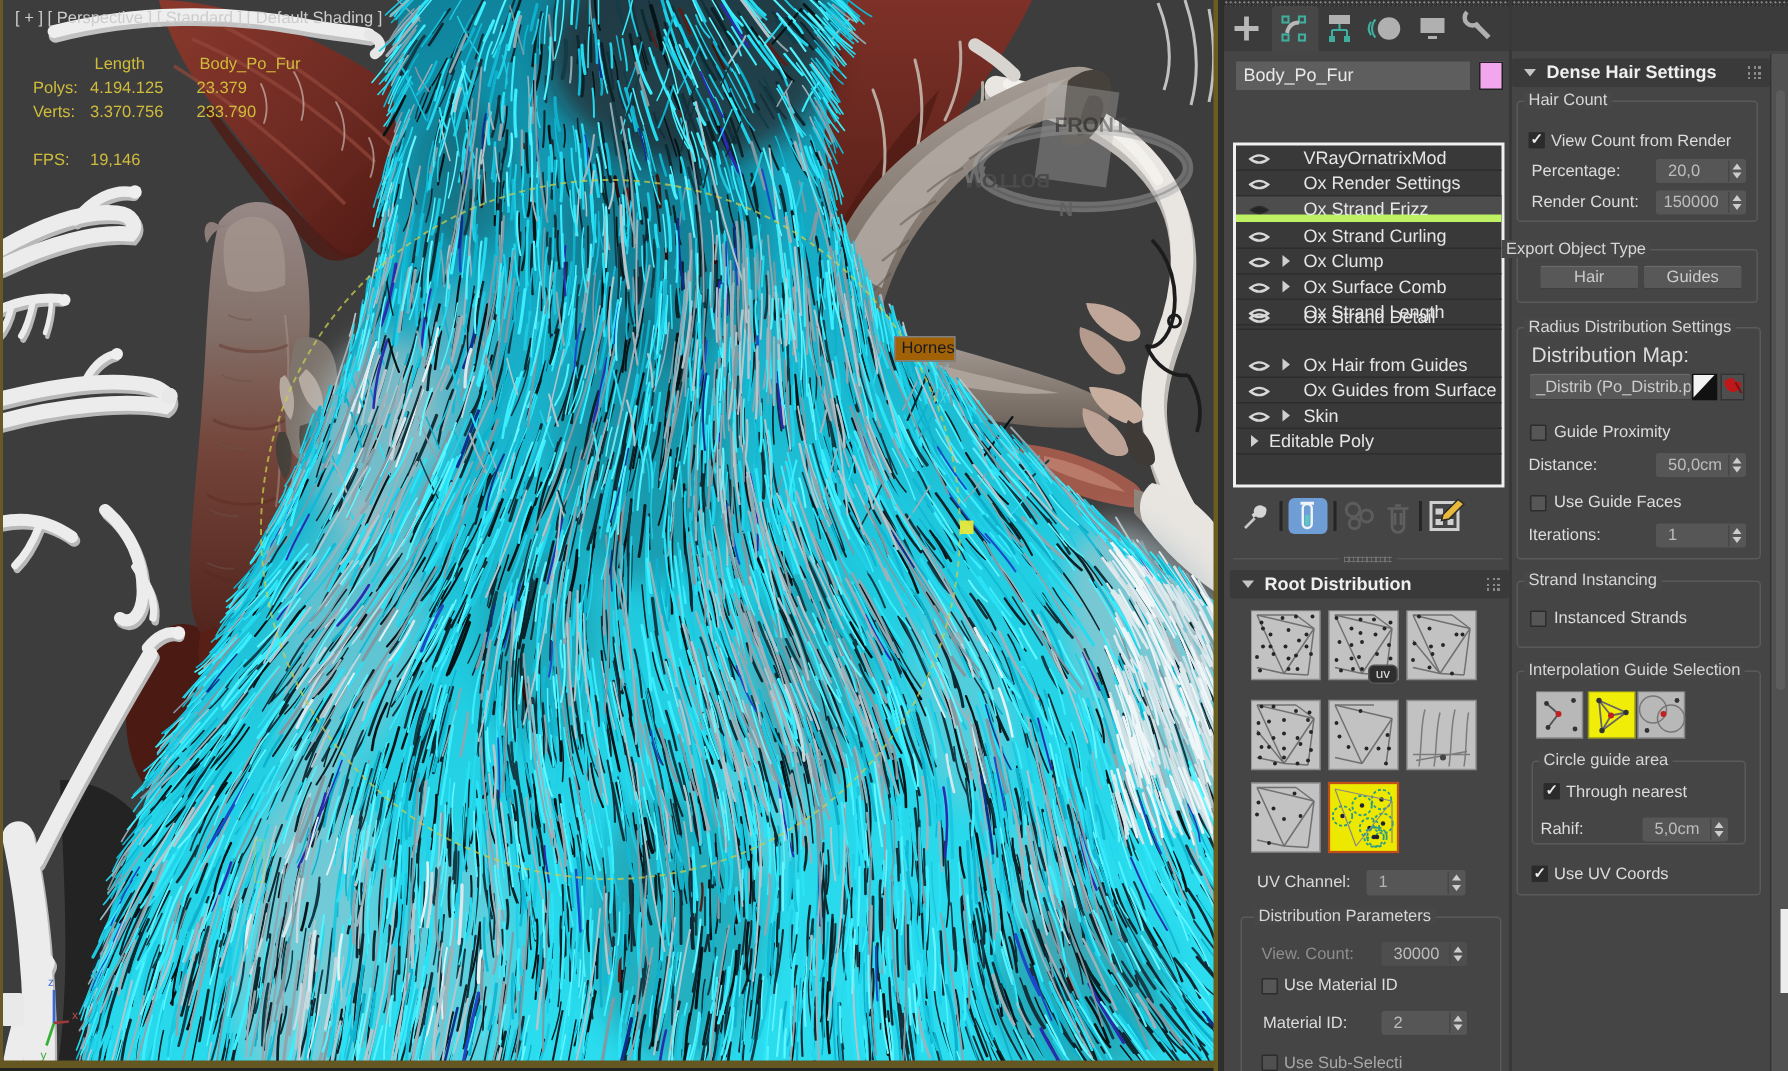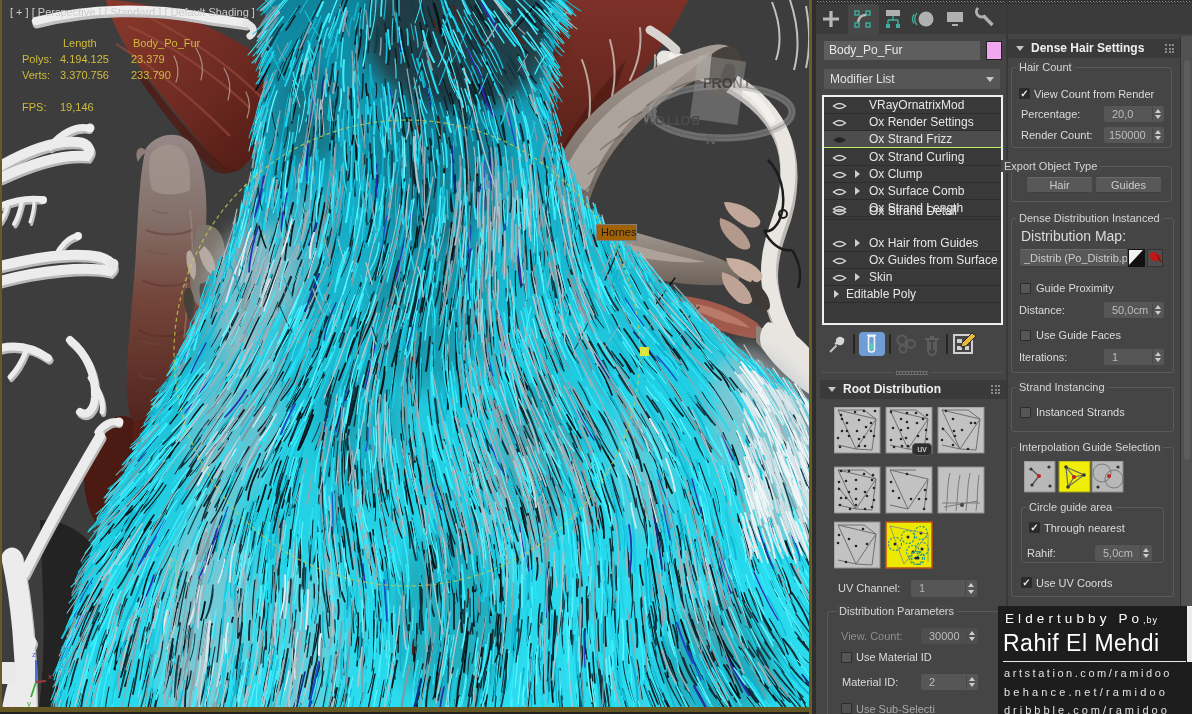--- a/index.html
+++ b/index.html
@@ -429,35 +429,34 @@
         <rect x="7" y="8" width="16" height="10" fill="#b0b0b0"></rect>
         <rect x="12" y="20" width="6" height="2" fill="#b0b0b0"></rect>
       </g>
       <g transform="translate(155,0)">
         <path d="M21.5,21 L12.5,12" stroke="#b0b0b0" stroke-width="3.4"></path>
         <path d="M7,4 A5.2,5.2 0 1 0 14.5,11.5" fill="none" stroke="#b0b0b0" stroke-width="3"></path>
       </g>
     </svg>
     <div class="abs" style="left:824px;top:41px;width:156px;height:19px;background:#5e5e5e;color:#e8e8e8;font-size:12px;line-height:19px;padding-left:5px;">Body_Po_Fur</div>
     <div class="abs" style="left:986px;top:41px;width:16px;height:19px;background:#f2a6ee;border:1px solid #222;"></div>
-    <div class="abs" style="left:824px;top:69px;width:176px;height:20px;background:#565656;border-radius:2px;color:#e2e2e2;font-size:12px;line-height:20px;padding-left:6px;">Modifier List<span style="position:absolute;right:6px;top:8px;border-left:4px solid transparent;border-right:4px solid transparent;border-top:5px solid #c8c8c8;"></span></div>
     <div class="abs" style="left:822px;top:95px;width:181px;height:230px;background:#393939;border:2px solid #f0f0f0;"></div>
     <div class="row" style="left:824px;top:97px;width:177px;border-bottom:1px solid #2d2d2d;">
       <svg class="eye" width="15" height="10" viewBox="0 0 15 10">
         <path d="M1.5,5 Q7.5,0.2 13.5,5 Q7.5,9.8 1.5,5 Z" fill="none" stroke="#d8d8d8" stroke-width="1.5"></path>
       </svg>
       <span style="position:absolute;left:45px;">VRayOrnatrixMod</span>
     </div>
     <div class="row" style="left:824px;top:114px;width:177px;border-bottom:1px solid #2d2d2d;">
       <svg class="eye" width="15" height="10" viewBox="0 0 15 10">
         <path d="M1.5,5 Q7.5,0.2 13.5,5 Q7.5,9.8 1.5,5 Z" fill="none" stroke="#d8d8d8" stroke-width="1.5"></path>
       </svg>
       <span style="position:absolute;left:45px;">Ox Render Settings</span>
     </div>
-    <div class="row" style="left:824px;top:131px;width:177px;background:#4d4d4d;border-bottom:1px solid #bef264;">
+    <div class="row" style="left:824px;top:131px;width:177px;background:#4d4d4d;border-bottom:5px solid #bef264;">
       <svg class="eye" width="15" height="10" viewBox="0 0 15 10">
         <path d="M1.5,5 Q7.5,0.2 13.5,5 Q7.5,9.8 1.5,5 Z" fill="#242424" stroke="#2e2e2e" stroke-width="1"></path>
       </svg>
       <span style="position:absolute;left:45px;">Ox Strand Frizz</span>
     </div>
     <div class="row" style="left:824px;top:149px;width:177px;border-bottom:1px solid #2d2d2d;">
       <svg class="eye" width="15" height="10" viewBox="0 0 15 10">
         <path d="M1.5,5 Q7.5,0.2 13.5,5 Q7.5,9.8 1.5,5 Z" fill="none" stroke="#d8d8d8" stroke-width="1.5"></path>
       </svg>
       <span style="position:absolute;left:45px;">Ox Strand Curling</span>
@@ -753,21 +752,21 @@
     <div class="abs" style="left:1034px;top:88px;font-size:11px;color:#dcdcdc;">View Count from Render</div>
     <div class="abs" style="left:1021px;top:108px;font-size:11px;color:#dcdcdc;">Percentage:</div>
     <div class="spin" style="left:1104px;top:106px;width:60px;height:16px;line-height:16px;">20,0<span class="ar"></span></div>
     <div class="abs" style="left:1021px;top:129px;font-size:11px;color:#dcdcdc;">Render Count:</div>
     <div class="spin" style="left:1104px;top:127px;width:60px;height:16px;line-height:16px;padding-left:5px;">150000<span class="ar"></span></div>
     <div class="grpbox" style="left:1011px;top:166px;width:161px;height:36px;"></div>
     <div class="grplbl" style="left:968px;top:160px;margin-left:33px;">Export Object Type</div>
     <div class="btn" style="left:1027px;top:177px;width:65px;height:16px;line-height:15px;">Hair</div>
     <div class="btn" style="left:1096px;top:177px;width:65px;height:16px;line-height:15px;">Guides</div>
     <div class="grpbox" style="left:1011px;top:218px;width:163px;height:155px;"></div>
-    <div class="grplbl" style="left:1016px;top:212px;">Dense Distribution Instanced</div>
+    <div class="grplbl" style="left:1016px;top:212px;">Radius Distribution Settings</div>
     <div class="abs" style="left:1021px;top:228px;font-size:14px;color:#dcdcdc;">Distribution Map:</div>
     <div class="btn" style="left:1020px;top:249px;width:107px;height:18px;line-height:17px;text-align:left;padding-left:4px;overflow:hidden;white-space:nowrap;">_Distrib (Po_Distrib.pr</div>
     <svg class="abs" style="left:1128px;top:249px" width="17" height="18">
       <rect width="17" height="18" fill="#111"></rect>
       <path d="M1,1 H15 L1,16 Z" fill="#f2f2f2"></path>
     </svg>
     <div class="abs" style="left:1147px;top:249px;width:16px;height:18px;background:#4e4e4e;border:1px solid #333;"></div>
     <svg class="abs" style="left:1148px;top:250px" width="15" height="15" viewBox="0 0 15 15">
       <path d="M3,3 C6,1 9,2 9,5 C12,3 14,6 12,9 C9,12 5,12 3,9 C1,6 1,4 3,3 Z" fill="#c01818"></path>
       <path d="M9,5 L13,12" stroke="#801010" stroke-width="1.5"></path>
@@ -817,21 +816,13 @@
     <div class="grplbl" style="left:1026px;top:501px;">Circle guide area</div>
     <div class="ck on" style="left:1029px;top:522px;">✓</div>
     <div class="abs" style="left:1044px;top:522px;font-size:11px;color:#dcdcdc;">Through nearest</div>
     <div class="abs" style="left:1027px;top:547px;font-size:11px;color:#dcdcdc;">Rahif:</div>
     <div class="spin" style="left:1095px;top:545px;width:57px;height:16px;line-height:16px;">5,0cm<span class="ar"></span></div>
     <div class="ck on" style="left:1021px;top:577px;">✓</div>
     <div class="abs" style="left:1036px;top:577px;font-size:11px;color:#dcdcdc;">Use UV Coords</div>
     <div class="abs" style="left:1180px;top:36px;width:1px;height:678px;background:#333;"></div>
     <div class="abs" style="left:1181px;top:36px;width:11px;height:678px;background:#515151;"></div>
     <div class="abs" style="left:1184px;top:60px;width:6px;height:400px;background:#5d5d5d;border-radius:3px;"></div>
-    <div class="abs" style="left:998px;top:606px;width:194px;height:108px;background:#1d1d1d;color:#fff;overflow:hidden;">
-<div style="position:absolute;left:7px;top:5px;font-size:13.5px;letter-spacing:4.1px;white-space:nowrap;">Eldertubby Po<span style="font-size:9px;letter-spacing:1px;">,by</span></div>
-<div style="position:absolute;left:5px;top:24px;font-size:23px;letter-spacing:0.5px;white-space:nowrap;">Rahif El Mehdi</div>
-<div style="position:absolute;left:5px;top:55px;width:183px;height:1px;background:#e8e8e8;"></div>
-<div style="position:absolute;left:6px;top:61px;font-size:11px;letter-spacing:2.55px;color:#e2e2e2;white-space:nowrap;">artstation.com/ramidoo</div>
-<div style="position:absolute;left:6px;top:80px;font-size:11px;letter-spacing:3.2px;color:#e2e2e2;white-space:nowrap;">behance.net/ramidoo</div>
-<div style="position:absolute;left:6px;top:98px;font-size:11px;letter-spacing:3.0px;color:#e2e2e2;white-space:nowrap;">dribbble.com/ramidoo</div>
-</div>
     <div class="abs" style="left:1187px;top:606px;width:5px;height:56px;background:#ececec;"></div>
   </div>
 </body></html>

